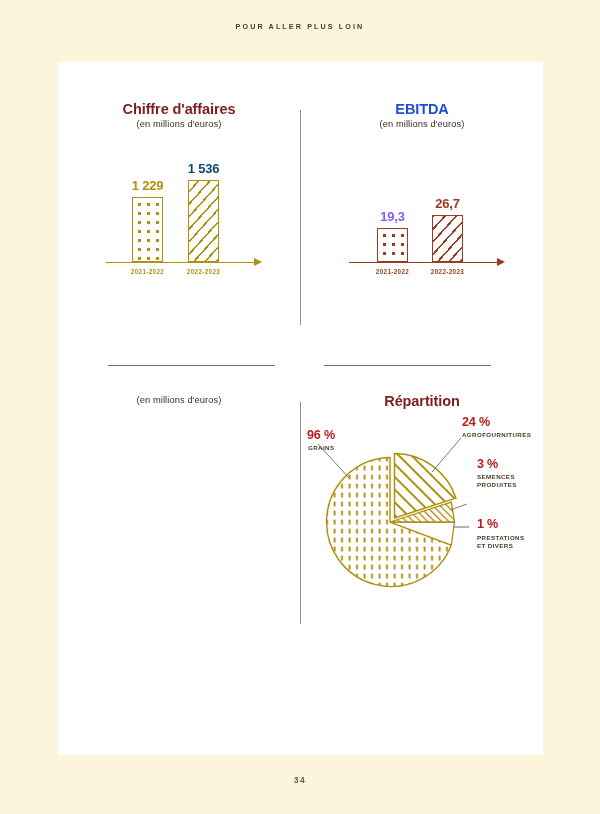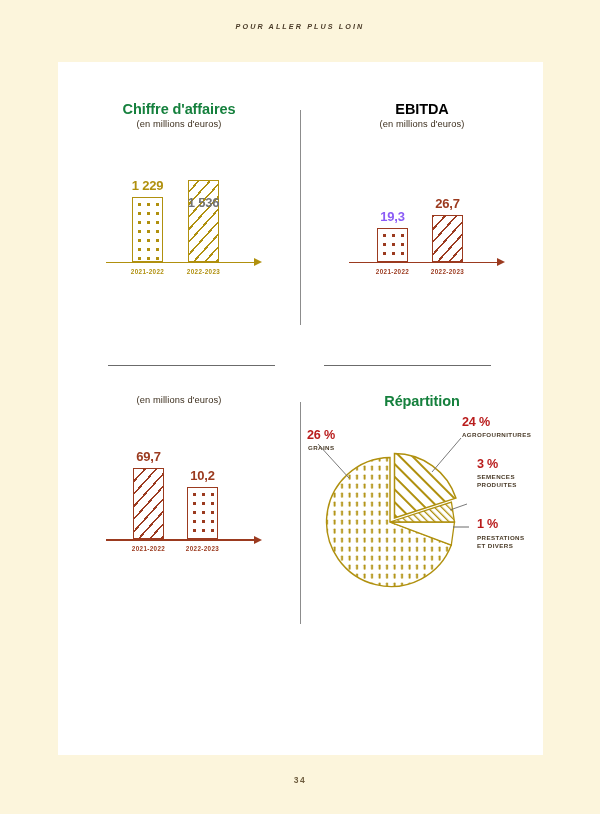--- a/index.html
+++ b/index.html
@@ -19,21 +19,20 @@
   .page-header {
     position: absolute;
     top: 22px;
     left: 0;
     width: 600px;
     text-align: center;
     font-size: 7.2px;
     font-weight: bold;
     letter-spacing: 2.1px;
     color: #4A3B28;
-    font-style: italic;
   }
   .page-footer {
     position: absolute;
     top: 775px;
     left: 0;
     width: 600px;
     text-align: center;
     font-size: 8.5px;
     font-weight: bold;
     letter-spacing: 1.6px;
@@ -79,22 +78,22 @@
   .q-bl { left: 0;     top: 332px; width: 242px; }
   .q-br { left: 243px; top: 332px; width: 242px; }
 
   .chart-title {
     text-align: center;
     font-size: 14.5px;
     font-weight: bold;
     letter-spacing: -0.1px;
     line-height: 1.08;
   }
-  .chart-title.gold { color: #15803d; }
-  .chart-title.brick { color: #000000; }
+  .chart-title.gold { color: #7f1d1d; }
+  .chart-title.brick { color: #1d4ed8; }
   .chart-sub {
     text-align: center;
     font-size: 9.3px;
     color: #3D2F1E;
     margin-top: 1px;
     letter-spacing: 0.1px;
   }
   .chart-sub.tight { margin-top: 0px; }
 
   
@@ -197,21 +196,21 @@
 
     <div class="bars-wrap">
 
       <div class="axis-line" style="left:48px; top:133px; width:150px; background:#B0900E;"></div>
       <div class="axis-arrow" style="left:196px; top:129.5px; border-left:8px solid #B0900E;"></div>
 
       <div class="bar pat-dot-gold" style="left:74px; top:68px; width:31px; height:65px; border-color:#B0900E;"></div>
       <div class="bar-value" style="left:59.5px; top:49px; width:60px; color:#B0900E;">1 229</div>
 
       <div class="bar pat-stripe-gold" style="left:130px; top:51px; width:31px; height:82px; border-color:#B0900E;"></div>
-      <div class="bar-value" style="left:115.5px; top:32px; width:60px; color:#737373;margin-top:34px;">1 536</div>
+      <div class="bar-value" style="left:115.5px; top:32px; width:60px; color:#0c4a6e;">1 536</div>
 
       <div class="axis-label" style="left:59.5px; top:139px; color:#B0900E;">2021-2022</div>
       <div class="axis-label" style="left:115.5px; top:139px; color:#B0900E;">2022-2023</div>
     </div>
   </div>
 
   <div class="quad q-tr">
     <div class="chart-title brick">EBITDA</div>
     <div class="chart-sub">(en millions d'euros)</div>
 
@@ -226,33 +225,20 @@
       <div class="bar-value" style="left:116.5px; top:67px; width:60px; color:#9B3A1F;">26,7</div>
 
       <div class="axis-label" style="left:61.5px; top:139px; color:#9B3A1F;">2021-2022</div>
       <div class="axis-label" style="left:116.5px; top:139px; color:#9B3A1F;">2022-2023</div>
     </div>
   </div>
 
   <div class="quad q-bl">
     <div class="chart-sub">(en millions d'euros)</div>
 
-    <div class="bars-wrap">
-      <div class="axis-line" style="left:48px; top:134px; width:150px; background:#9B3A1F;"></div>
-      <div class="axis-arrow" style="left:196px; top:130.5px; border-left:8px solid #9B3A1F;"></div>
-
-      <div class="bar pat-stripe-brick" style="left:75px; top:63px; width:31px; height:71px; border-color:#9B3A1F;"></div>
-      <div class="bar-value" style="left:60.5px; top:44px; width:60px; color:#9B3A1F;">69,7</div>
-
-      <div class="bar pat-dot-brick" style="left:129px; top:82px; width:31px; height:52px; border-color:#9B3A1F;"></div>
-      <div class="bar-value" style="left:114.5px; top:63px; width:60px; color:#9B3A1F;">10,2</div>
-
-      <div class="axis-label" style="left:60.5px; top:140px; color:#9B3A1F;">2021-2022</div>
-      <div class="axis-label" style="left:114.5px; top:140px; color:#9B3A1F;">2022-2023</div>
-    </div>
   </div>
 
   <div class="quad q-br">
     <div class="chart-title gold">Répartition</div>
 
     <div class="pie-wrap">
       <svg width="242" height="185" viewBox="0 0 242 185">
         <defs>
 
           <pattern id="pat-dashes" width="7.5" height="9" patternUnits="userSpaceOnUse">
@@ -279,21 +265,21 @@
 
         <path d="M 93.5 108 L 93.5 43.5 A 64.5 64.5 0 0 1 154.9 88.1 Z" fill="url(#pat-diag)" stroke="#B0900E" stroke-width="1.5"></path>
 
         <path d="M 17 34 L 48 68" stroke="#6B6B6B" stroke-width="0.9" fill="none"></path>
         <path d="M 131 62 L 160 28" stroke="#6B6B6B" stroke-width="0.9" fill="none"></path>
         <path d="M 149 100 L 166 94" stroke="#6B6B6B" stroke-width="0.9" fill="none"></path>
         <path d="M 152 117 L 168 117" stroke="#6B6B6B" stroke-width="1" fill="none"></path>
       </svg>
 
       
-      <div class="pie-label" style="left:6px; top:18px;">26 %</div>
+      <div class="pie-label" style="left:6px; top:18px;">96 %</div>
       <div class="pie-sub" style="left:7px; top:34px;">GRAINS</div>
 
       
       <div class="pie-label" style="left:161px; top:5px;">24 %</div>
       <div class="pie-sub" style="left:161px; top:21px;">AGROFOURNITURES</div>
 
       
       <div class="pie-label" style="left:176px; top:47px;">3 %</div>
       <div class="pie-sub" style="left:176px; top:63px;">SEMENCES</div>
       <div class="pie-sub" style="left:176px; top:71px;">PRODUITES</div>

